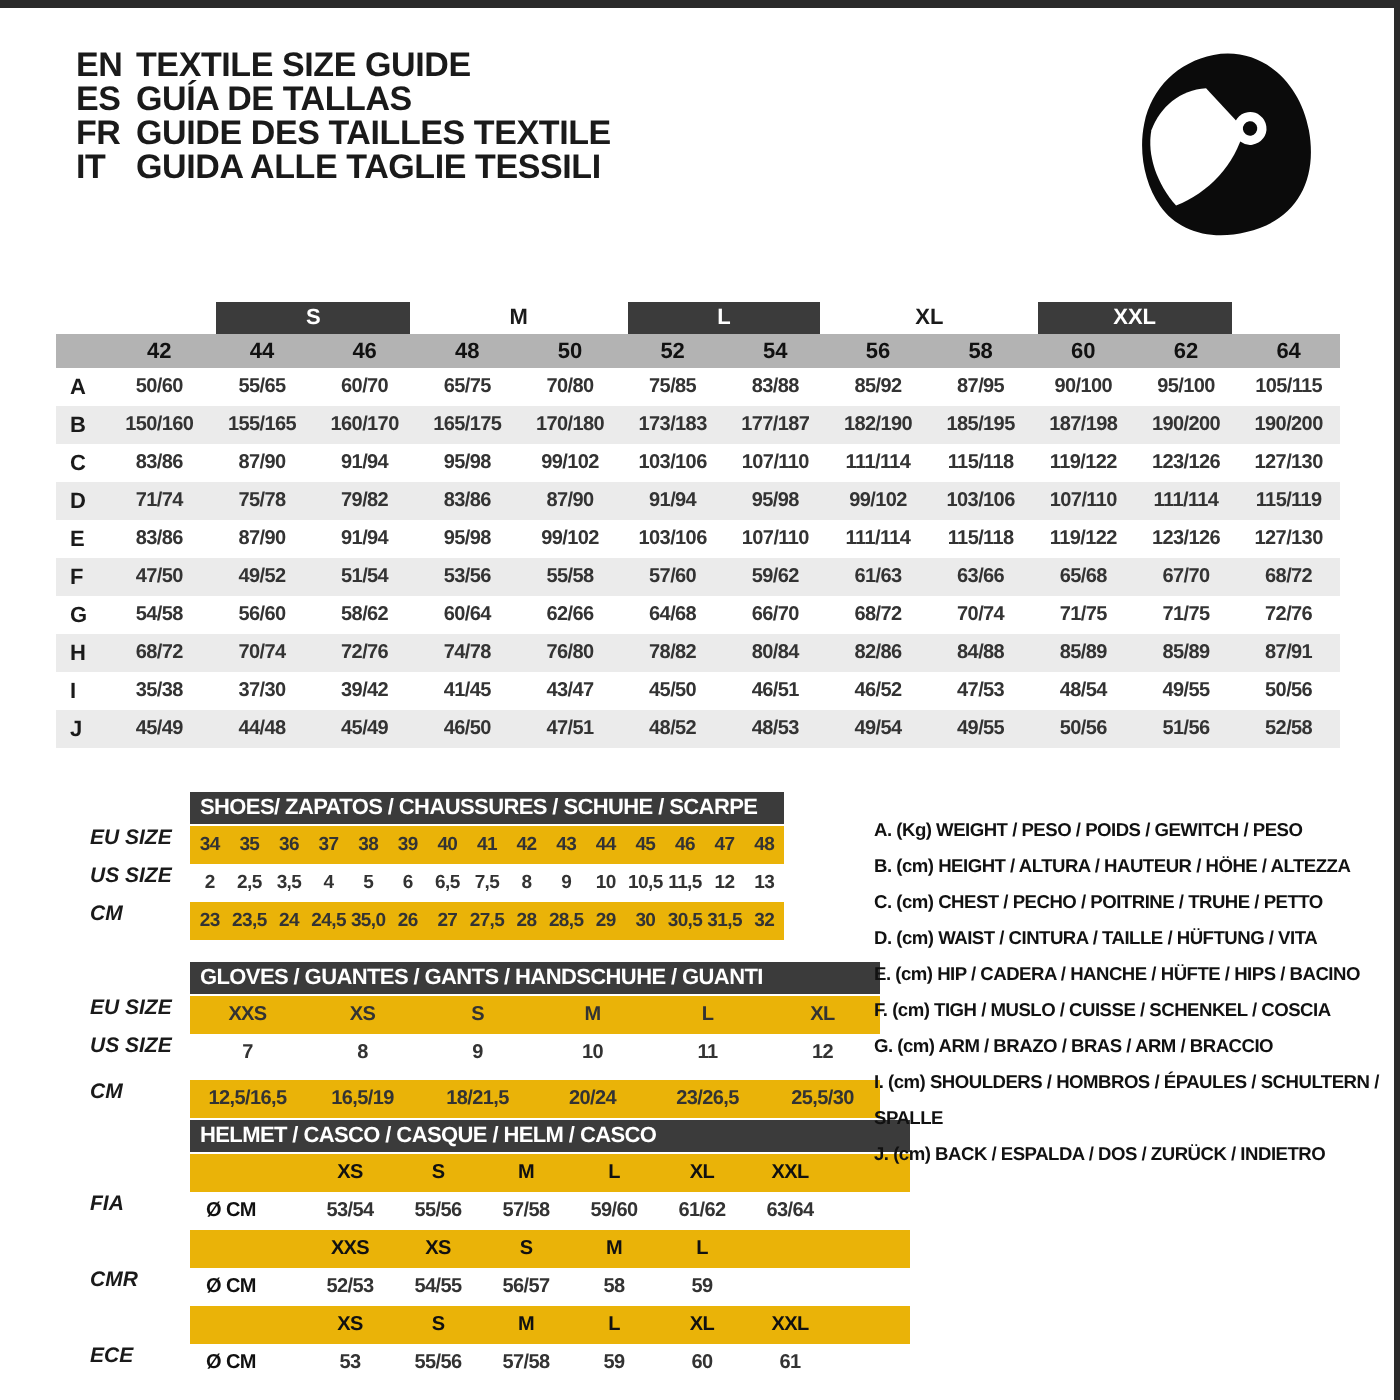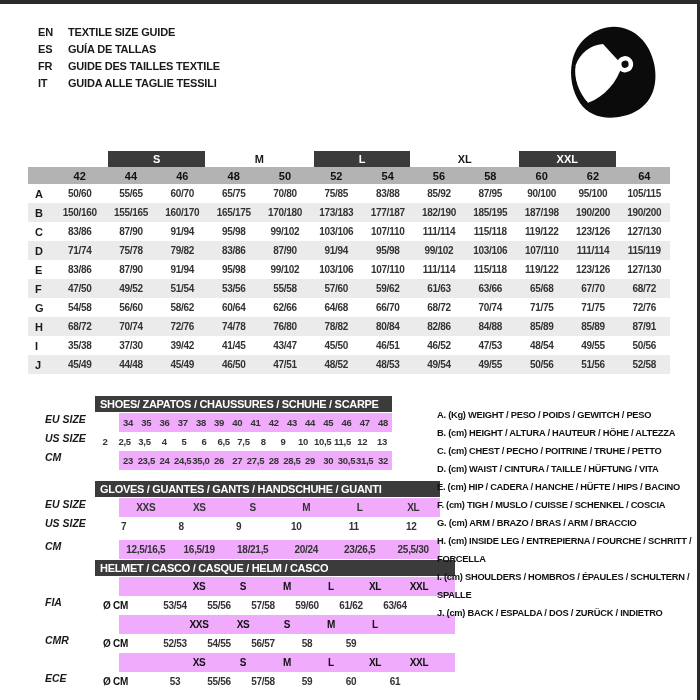--- a/index.html
+++ b/index.html
@@ -4,21 +4,21 @@
 <title>Textile Size Guide</title>
 <style>
   html,body{margin:0;padding:0;background:#fff;}
   .page{
     position:relative;width:700px;height:700px;background:#fff;overflow:hidden;
     font-family:"Liberation Sans",sans-serif;color:#1a1a1a;box-sizing:border-box;
     border-top:4px solid #2a2a2a;border-right:3px solid #2a2a2a;
   }
   
   .lang-list{position:absolute;left:38px;top:20px;}
-  .lang-row{display:flex;font-size:11px;font-weight:bold;line-height:17px;letter-spacing:-0.2px;}
+  .lang-row{display:flex;font-size:17px;font-weight:bold;line-height:17px;letter-spacing:-0.2px;}
   .lang-code{width:30px;}
   .lang-title{white-space:nowrap;}
   
   .helmet-ico{position:absolute;left:563px;top:16px;width:100px;height:104px;}
   
   .main-table{position:absolute;left:28px;top:146px;width:642px;}
   .mt-row{display:grid;grid-template-columns:26px repeat(12,1fr);align-items:center;}
   .mt-groups{height:17px;}
   .mt-group{text-align:center;font-size:11px;font-weight:bold;line-height:16px;height:16px;}
   .mt-group.dark{background:#3b3b3b;color:#fff;margin:0 3px;}
@@ -29,21 +29,21 @@
   .mt-rowlabel{font-size:11px;font-weight:bold;padding-left:7px;}
   .mt-cell{text-align:center;font-size:10px;font-weight:bold;color:#333;letter-spacing:-0.3px;white-space:nowrap;}
   
   .sub-table{position:absolute;left:28px;}
   .sub-row{display:flex;height:19px;}
   .sub-row.hdr{height:17px;}
   .sub-label{width:67px;font-size:10.5px;font-weight:bold;padding-left:17px;box-sizing:border-box;flex:none;font-style:italic;}
   .sub-header{flex:1;background:#3b3b3b;color:#fff;font-size:11px;font-weight:bold;
     line-height:16px;height:16px;padding-left:5px;letter-spacing:-0.3px;white-space:nowrap;overflow:hidden;}
   .sub-vals{flex:1;display:grid;align-items:center;height:100%;}
-  .sub-vals.stripe{background:#f0abfc;margin-left:24px;}
+  .sub-vals.stripe{background:#eab308;}
   .sub-cell{text-align:center;font-size:10px;font-weight:bold;color:#333;letter-spacing:-0.3px;white-space:nowrap;}
   .shoes .sub-cell{font-size:9.5px;}
   .hel-size{color:#111;}
   .hel-unit{text-align:left;padding-left:8px;color:#111;box-sizing:border-box;}
   .gap{height:4px;}
   
   .legend{position:absolute;left:437px;top:402px;width:258px;}
   .legend-line{font-size:9.3px;font-weight:bold;line-height:18px;letter-spacing:-0.25px;color:#111;}
 </style>
 </head>
@@ -441,18 +441,17 @@
     </div>
 
   <div class="legend">
       <div class="legend-line">A. (Kg) WEIGHT / PESO / POIDS / GEWITCH / PESO</div>
       <div class="legend-line">B. (cm) HEIGHT / ALTURA / HAUTEUR / HÖHE / ALTEZZA</div>
       <div class="legend-line">C. (cm) CHEST / PECHO / POITRINE / TRUHE / PETTO</div>
       <div class="legend-line">D. (cm) WAIST / CINTURA / TAILLE / HÜFTUNG / VITA</div>
       <div class="legend-line">E. (cm) HIP / CADERA / HANCHE / HÜFTE / HIPS /  BACINO</div>
       <div class="legend-line">F. (cm) TIGH / MUSLO / CUISSE / SCHENKEL / COSCIA</div>
       <div class="legend-line">G. (cm) ARM  / BRAZO / BRAS / ARM / BRACCIO</div>
-      <div class="legend-line">H. (cm) INSIDE LEG / ENTREPIERNA / FOURCHE / SCHRITT / FORCELLA</div>
       <div class="legend-line">I.  (cm) SHOULDERS / HOMBROS / ÉPAULES / SCHULTERN / SPALLE</div>
       <div class="legend-line">J. (cm) BACK / ESPALDA / DOS / ZURÜCK / INDIETRO</div>
     </div>
 
 </div>
 
 </body></html>

